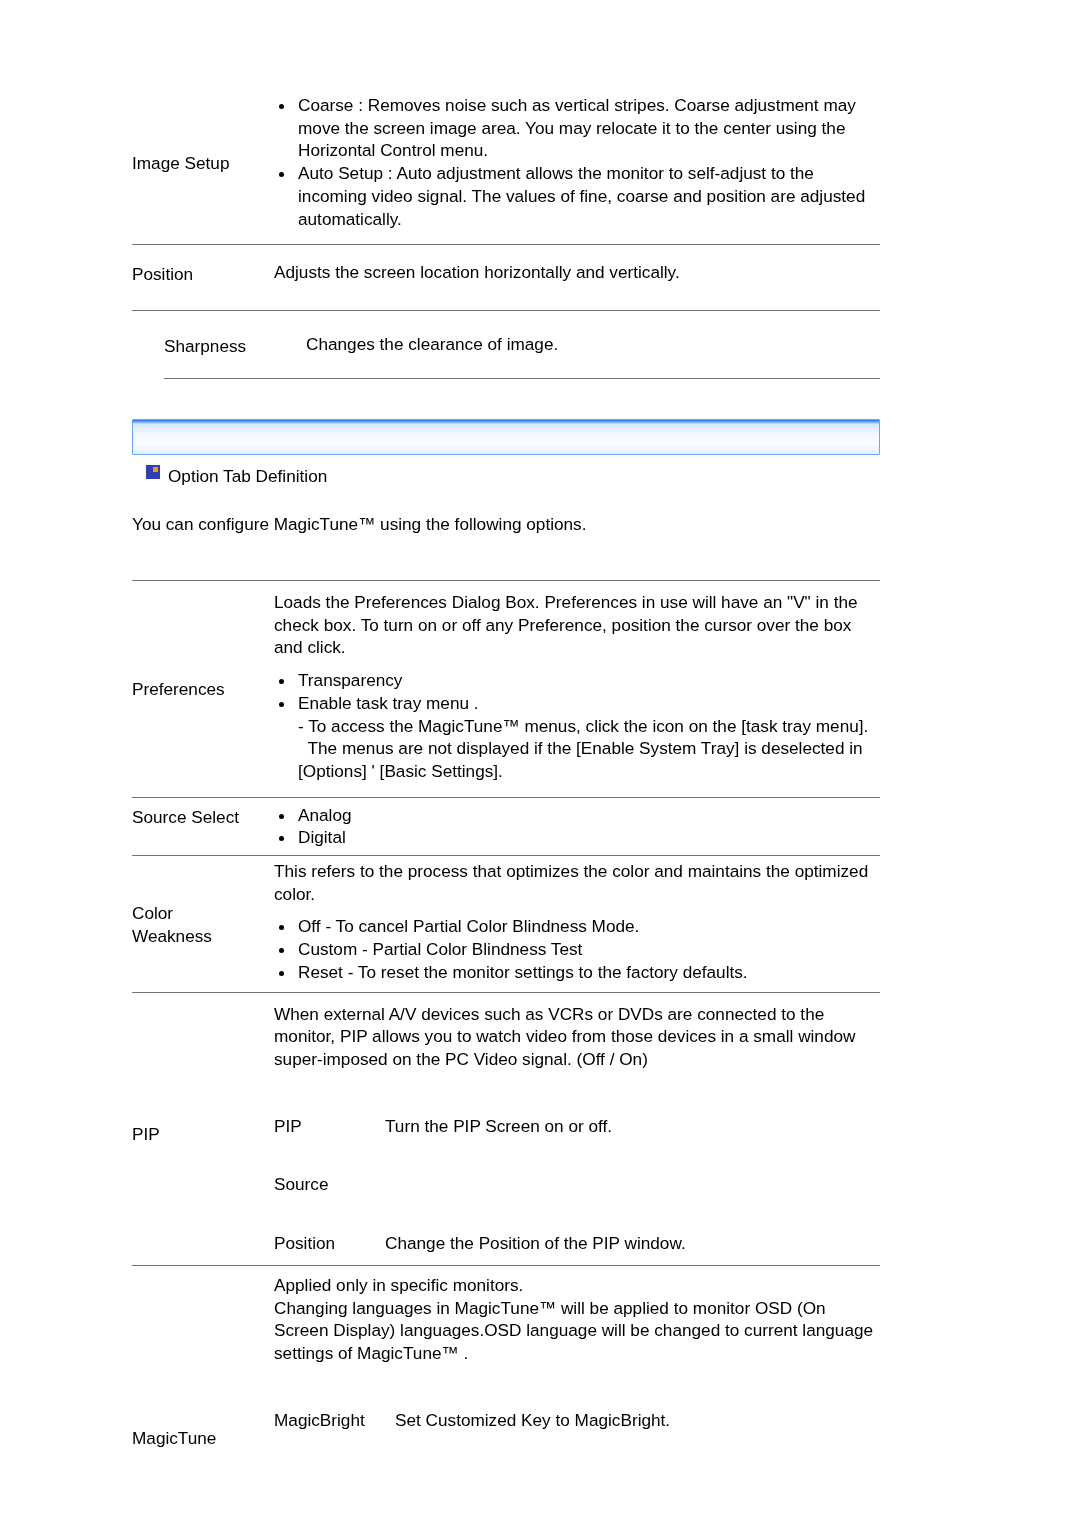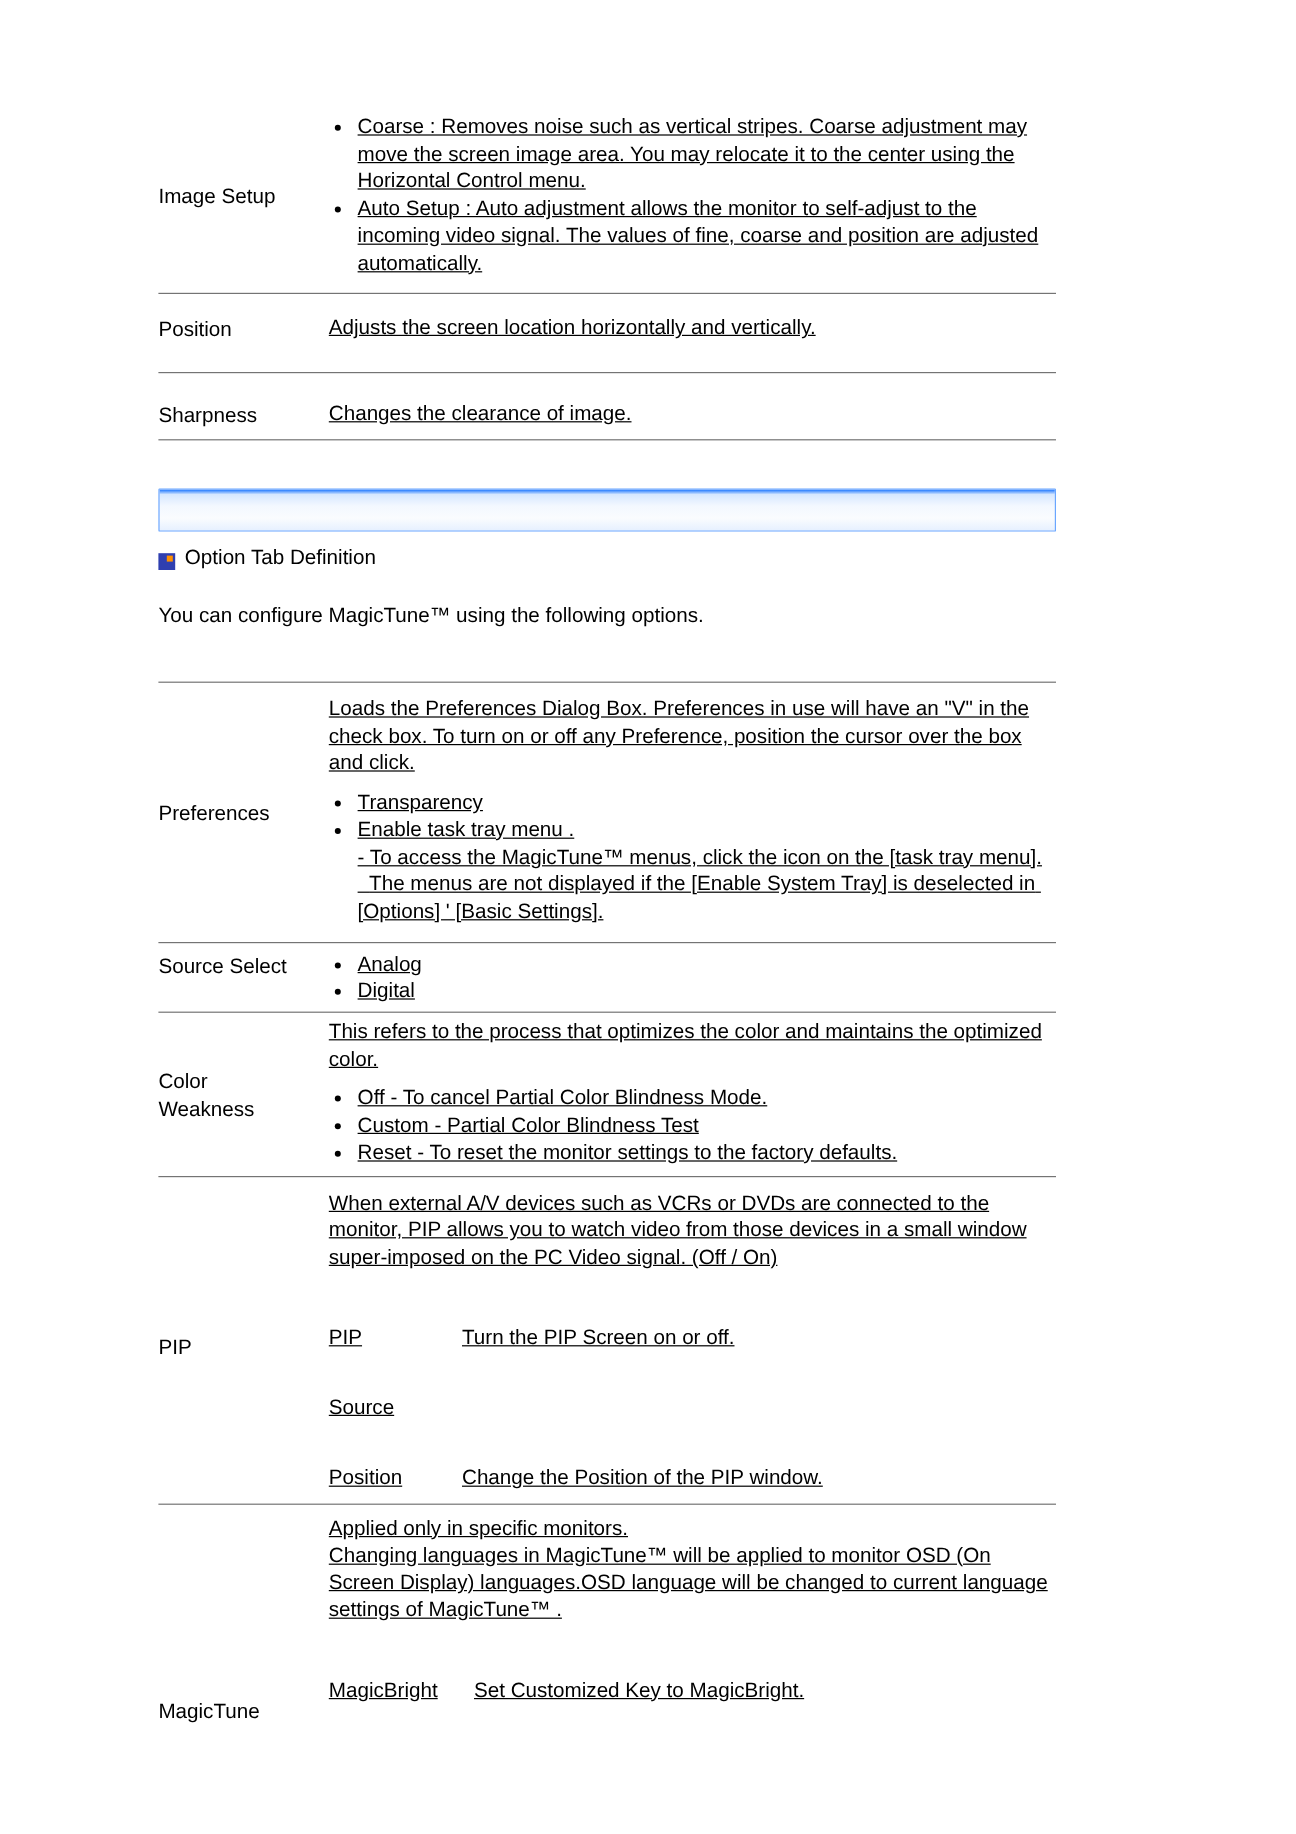--- a/index.html
+++ b/index.html
@@ -23,21 +23,21 @@
     gap: 24px;
     padding: 10px 0 10px 0;
     border-bottom: 1px solid #747474;
   }
   .row.noborder { border-bottom: none; }
   .row.topborder { border-top: 1px solid #747474; }
   .label {
     flex: 0 0 118px;
     padding-top: 2px;
   }
-  .content { flex: 1 1 auto; text-decoration: underline; }
+  .content { flex: 1 1 auto; }
   ul.disc {
     list-style: disc;
     margin: 4px 0 4px 0;
     padding-left: 22px;
   }
   ul.disc li { padding-left: 2px; }
   .subrow {
     display: flex;
     gap: 16px;
     padding: 18px 0 18px 0;
@@ -46,23 +46,23 @@
   .subrow .subcontent { flex: 1 1 auto; }
   .banner {
     margin: 40px 0 10px 0;
     height: 34px;
     border: 1px solid #6aa6ff;
     background: linear-gradient(180deg, #1a74ff 0%, #d6e7ff 12%, #f3f8ff 40%, #fafcfe 70%, #e6f0ff 100%);
     border-radius: 1px;
   }
   .section-title {
     display: flex;
-    align-items: flex-end;
+    align-items: flex-start;
     gap: 8px;
-    margin: 8px 0 26px 0;
+    margin: 8px 0 26px 14px;
   }
   .icon-box {
     width: 14px;
     height: 14px;
     background: #2f3fb0;
     display: inline-block;
     position: relative;
   }
   .icon-box::after {
     content: "";
@@ -87,21 +87,21 @@
         <li>Auto Setup : Auto adjustment allows the monitor to self-adjust to the incoming video signal. The values of fine, coarse and position are adjusted automatically.</li>
       </ul>
     </div>
   </div>
 
   <div class="row" style="padding-top:16px;padding-bottom:24px;">
     <div class="label">Position</div>
     <div class="content">Adjusts the screen location horizontally and vertically.</div>
   </div>
 
-  <div class="row" style="padding-top:22px;padding-bottom:8px;">
+  <div class="row" style="padding-top:22px;padding-bottom:20px;margin-left:32px;">
     <div class="label">Sharpness</div>
     <div class="content">Changes the clearance of image.</div>
   </div>
 
   <div class="banner"></div>
 
   <div class="section-title">
     <span class="icon-box"></span>
     <span>Option Tab Definition</span>
   </div>

